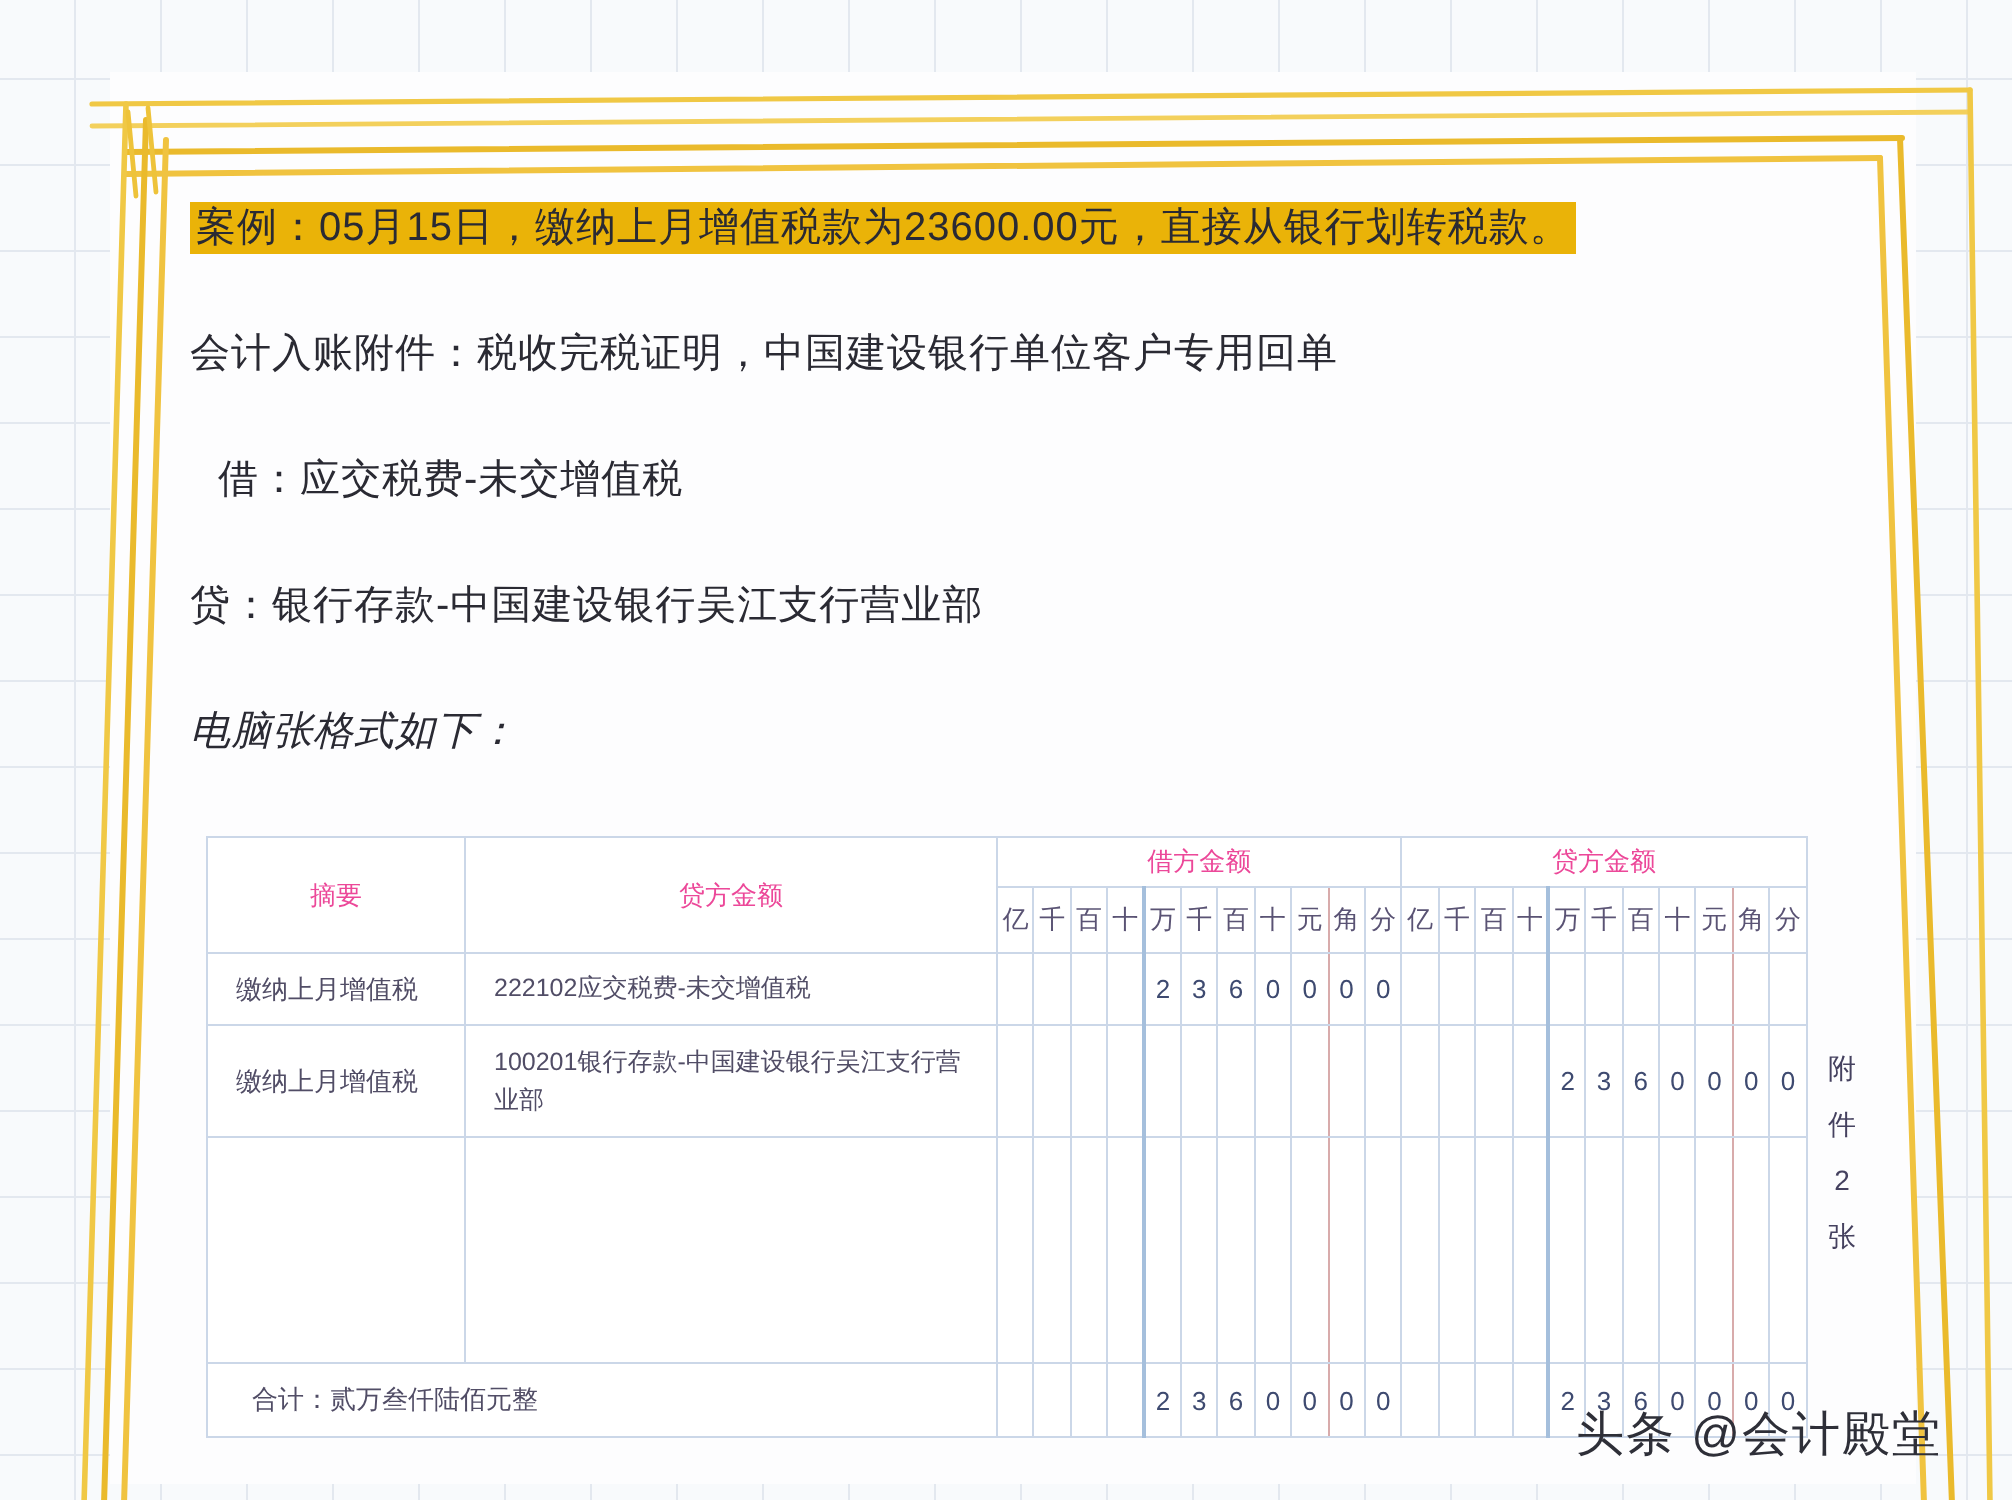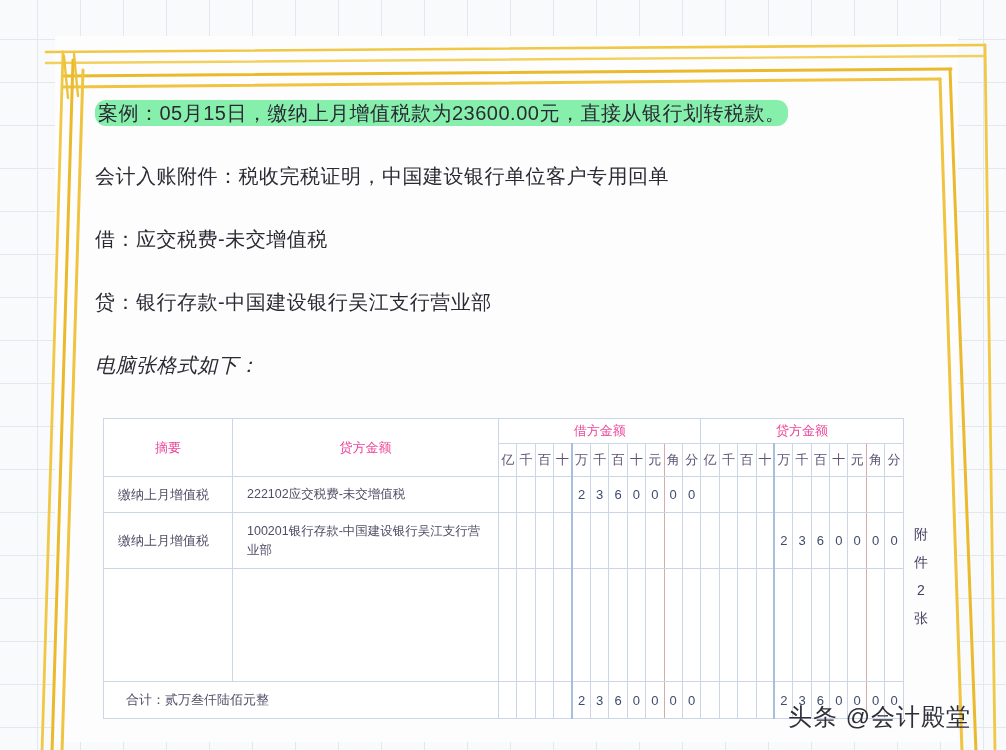--- a/index.html
+++ b/index.html
@@ -15,24 +15,24 @@
   }
   .sheet{
     position:absolute;left:55px;top:36px;width:903px;height:706px;
     background:#fdfdfe;
   }
   .frame-svg{position:absolute;left:0;top:0;pointer-events:none;}
   .intro{
     position:absolute;left:95px;white-space:nowrap;
     font-size:20px;color:#2a2a33;letter-spacing:.5px;font-weight:500;
   }
-  .intro .hl{background:#86efac;padding:2px 3px;border-radius:11px;}
+  .intro .hl{background:#eab308;padding:2px 3px;}
   #line1{top:100px;}
   #line2{top:163px;}
-  #line3{top:226px;}
+  #line3{top:226px;margin-left:14px;}
   #line4{top:289px;}
   #line5{top:352px;font-style:italic;}
 
   table.voucher{
     position:absolute;left:103px;top:418px;width:800px;
     border-collapse:collapse;table-layout:fixed;background:#fff;
     font-family:"Liberation Sans","DejaVu Sans",sans-serif;
   }
   .voucher col.col-sum{width:129px;}
   .voucher col.col-acct{width:266px;}

